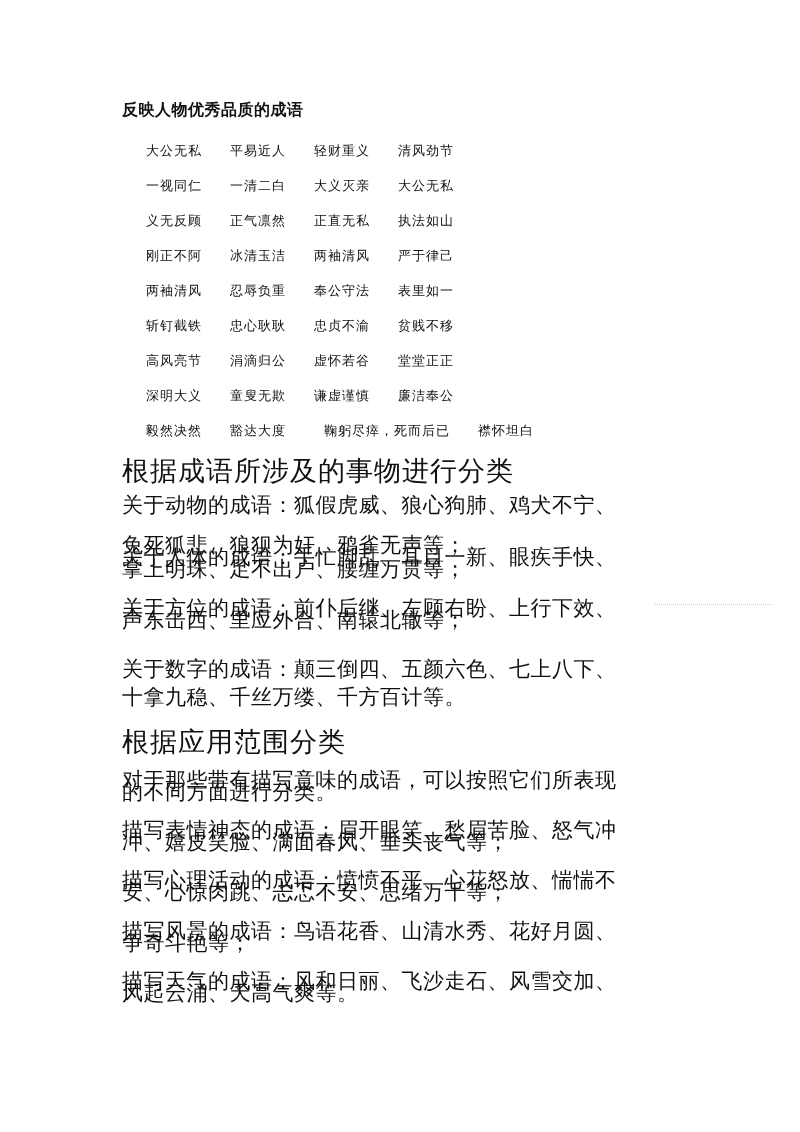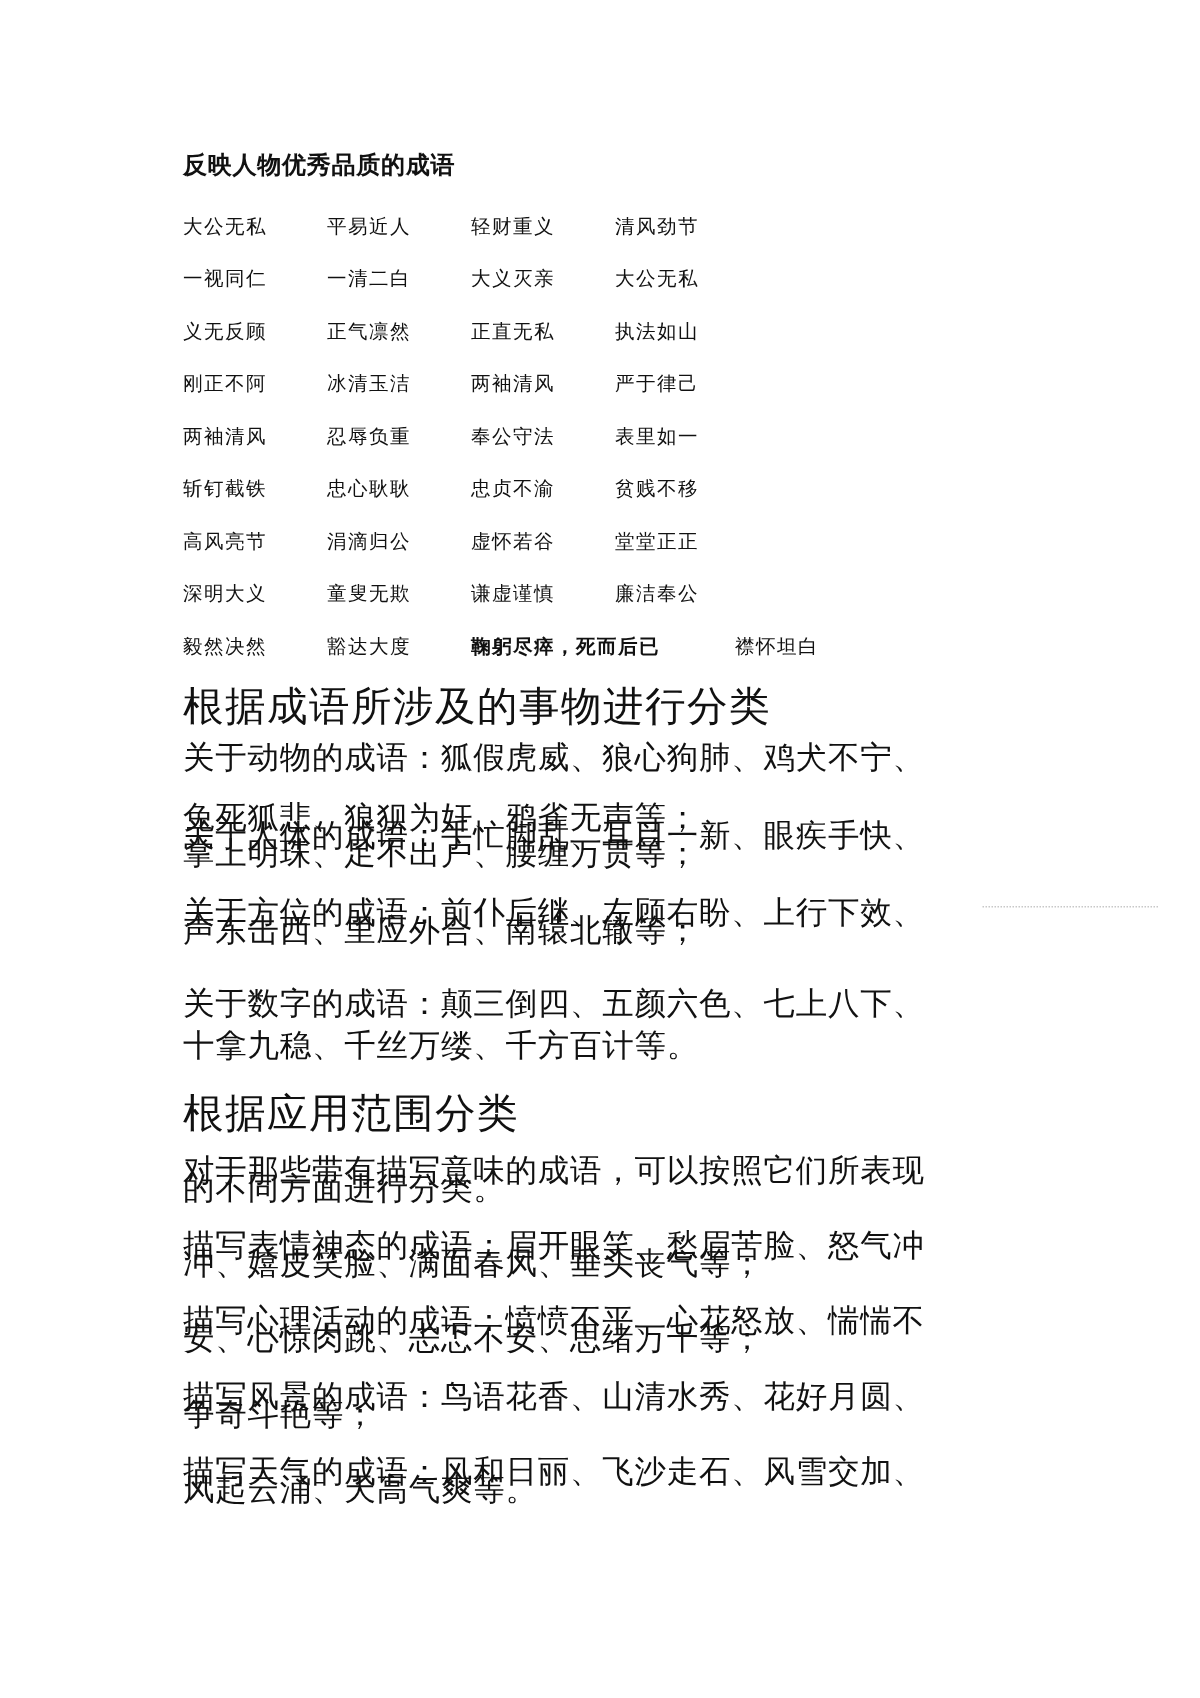--- a/index.html
+++ b/index.html
@@ -29,30 +29,30 @@
       letter-spacing: 0.5px;
       white-space: nowrap;
     }
     .idiom-row {
       position: absolute;
       left: 122px;
       font-family: "DejaVu Serif", "Liberation Serif", serif;
       font-size: 13px;
       white-space: nowrap;
       display: flex;
-      gap: 16px;
+      gap: 4px;
+      text-align: right;
     }
     .idiom-row span {
       display: inline-block;
       width: 80px;
       letter-spacing: 1px;
     }
     .idiom-row span.wide {
       width: 160px;
-      font-weight: bold;
     }
     .heading {
       position: absolute;
       left: 122px;
       font-family: "DejaVu Sans", "Liberation Sans", sans-serif;
       font-size: 27px;
       white-space: nowrap;
       letter-spacing: 1px;
     }
     .para {

